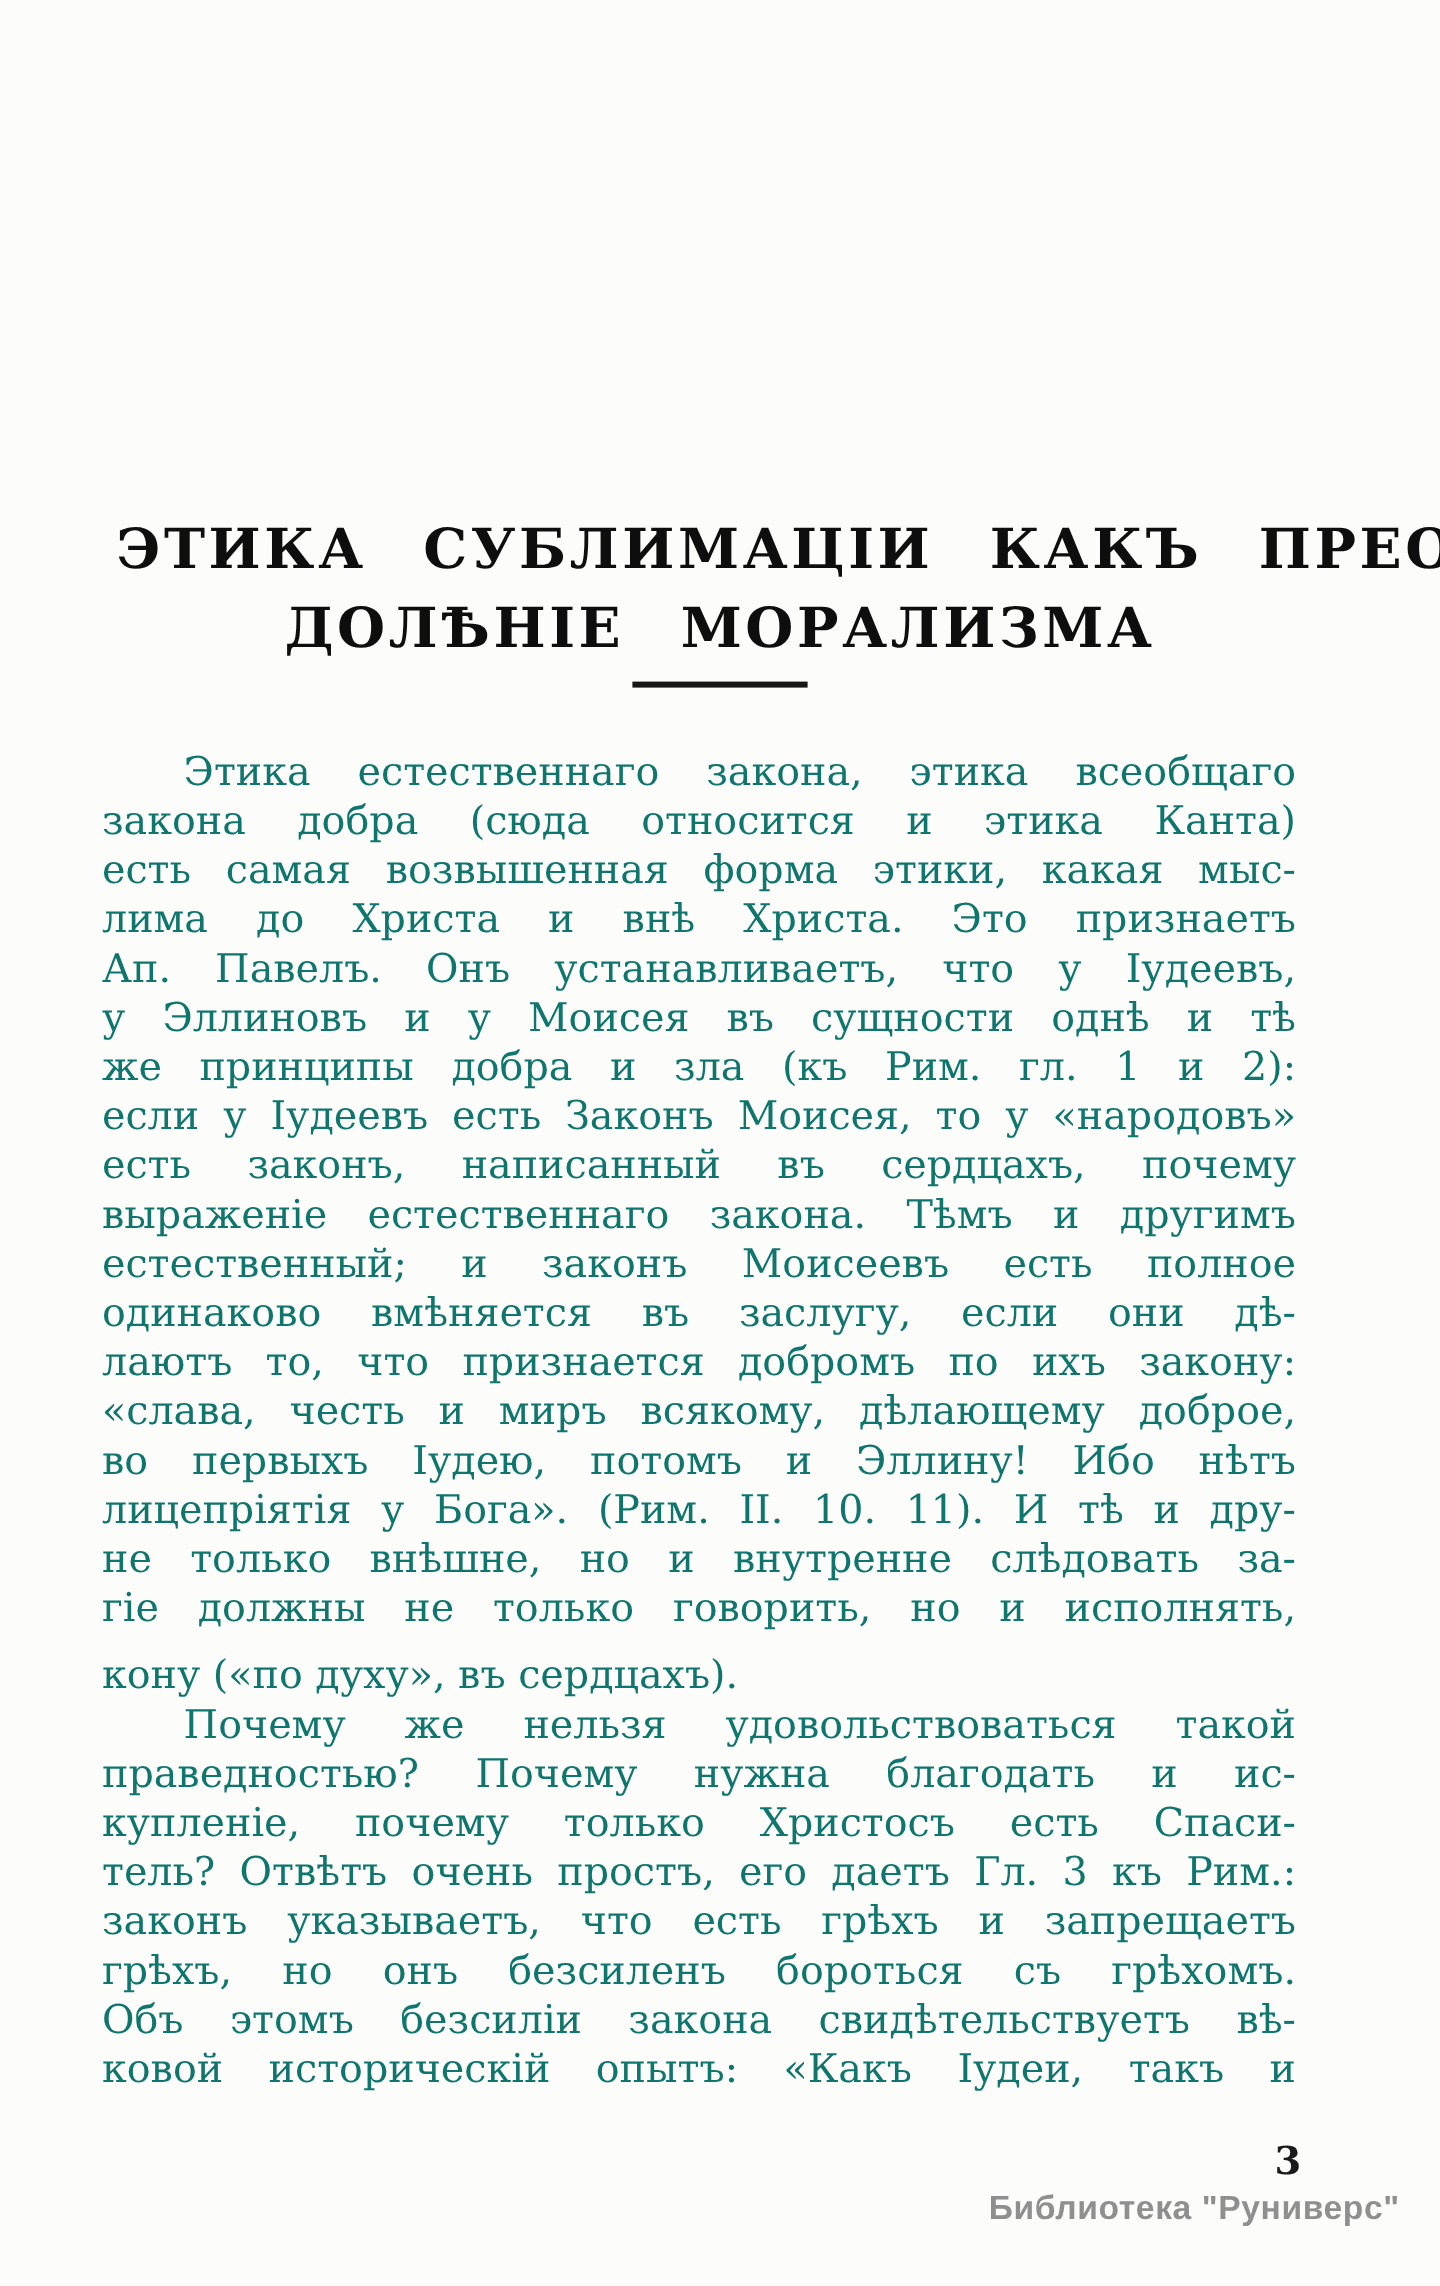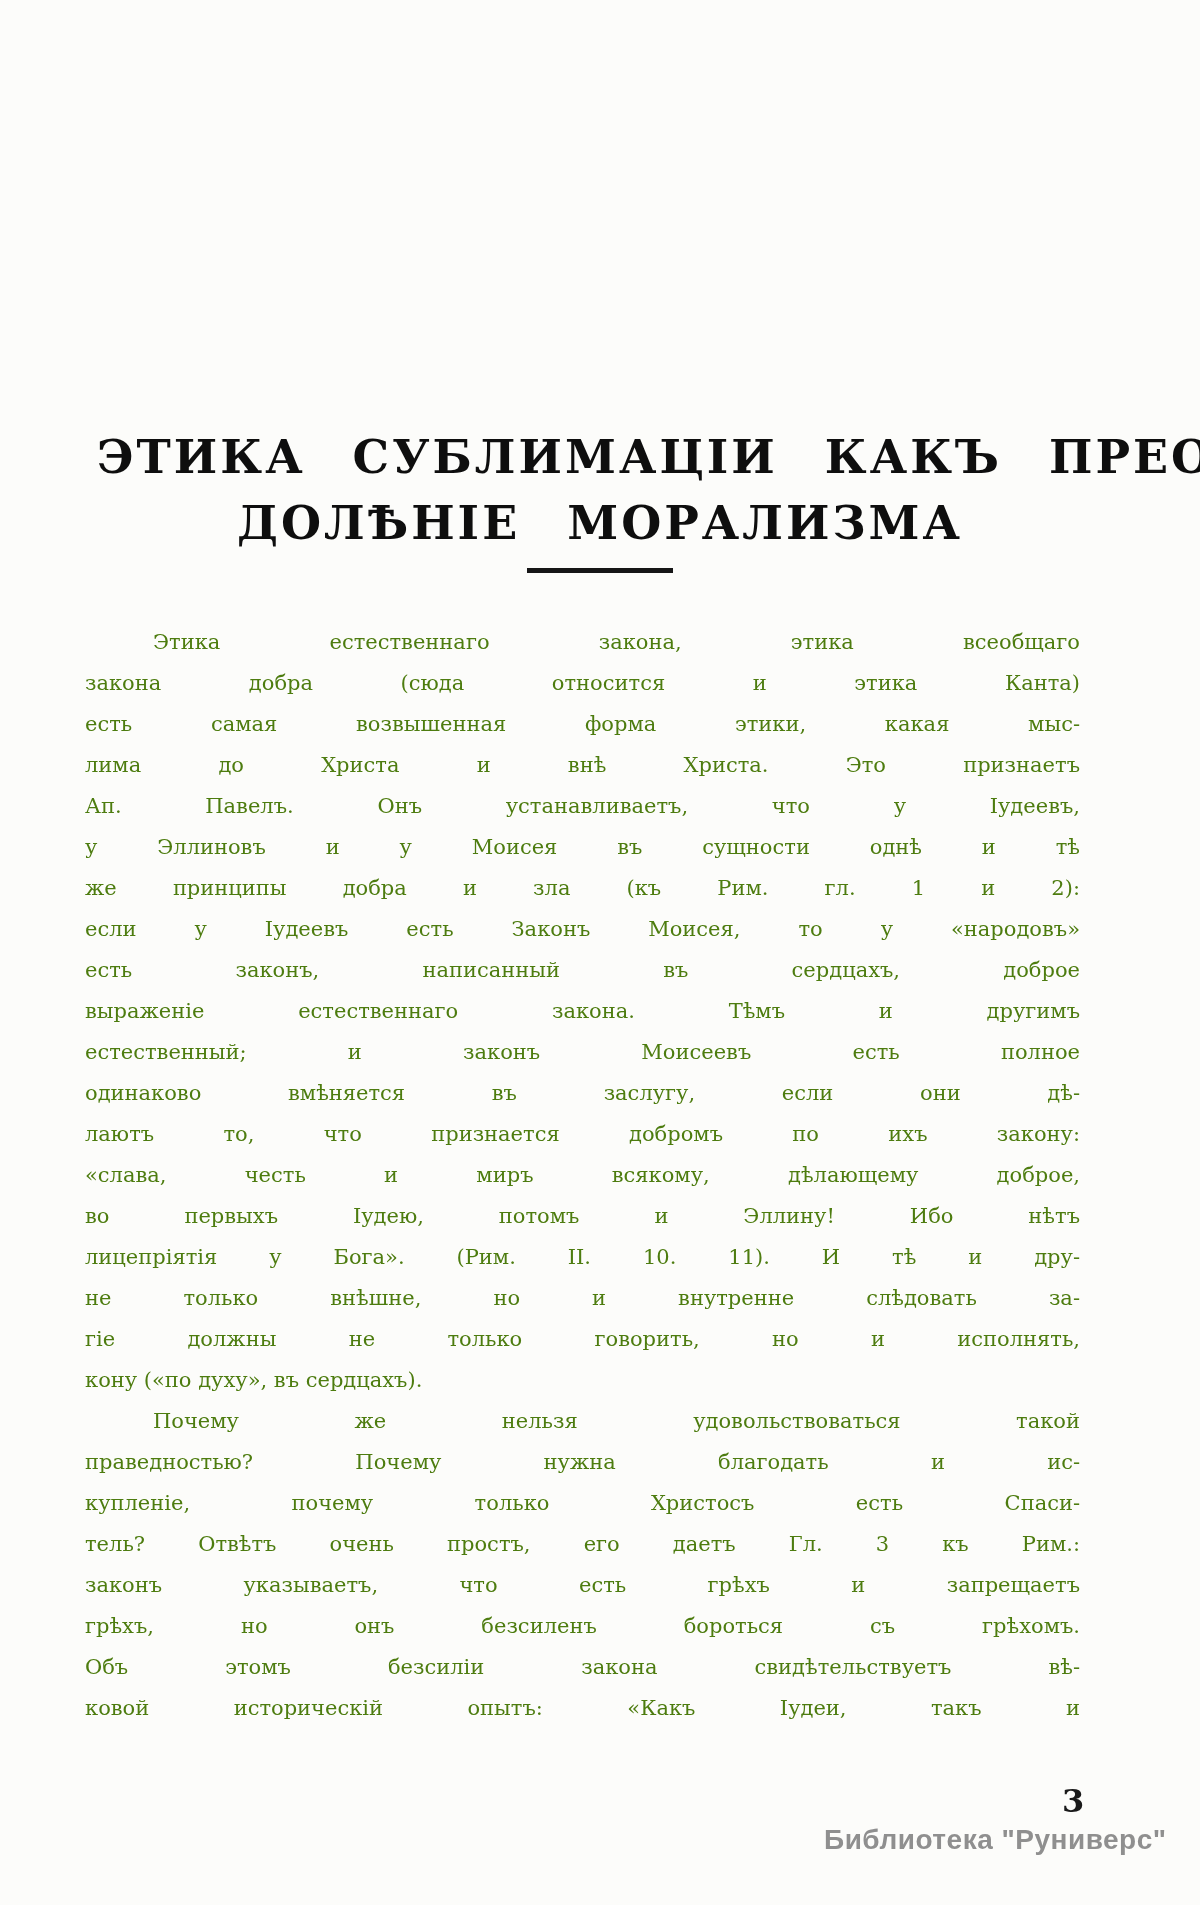--- a/index.html
+++ b/index.html
@@ -36,32 +36,33 @@
     left: 527px;
     width: 146px;
     height: 5px;
     background: #161616;
   }
   .body-block {
     position: absolute;
     top: 622px;
     left: 85px;
     width: 995px;
-    font-size: 21px;
-    color: #4d7c0f;
+    font-size: 33px;
+    color: #0f766e;
   }
   .text-line {
     height: 41px;
     line-height: 41px;
     text-align: justify;
     text-align-last: justify;
     white-space: normal;
   }
   .text-line.align-left {
     text-align-last: left;
+    margin-top: 15px;
   }
   .text-line.indent {
     text-indent: 68px;
   }
   .italic { }
   .roman { font-style: normal; }
   .page-number {
     position: absolute;
     top: 1782px;
     left: 1062px;
@@ -96,21 +97,21 @@
 
   <div class="body-block">
       <div class="text-line indent"><span class="roman">Этика естественнаго закона, этика всеобщаго</span></div>
       <div class="text-line"><span class="roman">закона добра (сюда относится и этика Канта)</span></div>
       <div class="text-line"><span class="roman">есть самая возвышенная форма этики, какая мыс-</span></div>
       <div class="text-line"><span class="roman">лима </span><span class="italic">до Христа</span><span class="roman"> и </span><span class="italic">внѣ Христа</span><span class="roman">. Это признаетъ</span></div>
       <div class="text-line"><span class="roman">Ап. Павелъ. Онъ устанавливаетъ, что у Іудеевъ,</span></div>
       <div class="text-line"><span class="roman">у Эллиновъ и у Моисея въ сущности однѣ и тѣ</span></div>
       <div class="text-line"><span class="roman">же принципы добра и зла (къ Рим. гл. 1 и 2):</span></div>
       <div class="text-line"><span class="roman">если у Іудеевъ есть Законъ Моисея, то у «народовъ»</span></div>
-      <div class="text-line"><span class="roman">есть законъ, написанный въ сердцахъ, доброе</span></div>
+      <div class="text-line"><span class="roman">есть законъ, написанный въ сердцахъ, почему</span></div>
       <div class="text-line"><span class="roman">выраженіе естественнаго закона. Тѣмъ и другимъ</span></div>
       <div class="text-line"><span class="roman">естественный; и законъ Моисеевъ есть полное</span></div>
       <div class="text-line"><span class="roman">одинаково вмѣняется въ заслугу, если они дѣ-</span></div>
       <div class="text-line"><span class="roman">лаютъ то, что признается добромъ по ихъ закону:</span></div>
       <div class="text-line"><span class="roman">«слава, честь и миръ всякому, дѣлающему доброе,</span></div>
       <div class="text-line"><span class="roman">во первыхъ Іудею, потомъ и Эллину! Ибо нѣтъ</span></div>
       <div class="text-line"><span class="roman">лицепріятія у Бога». (Рим. II. 10. 11). И тѣ и дру-</span></div>
       <div class="text-line"><span class="roman">не только внѣшне, но и внутренне слѣдовать за-</span></div>
       <div class="text-line"><span class="roman">гіе должны не только говорить, но и исполнять,</span></div>
       <div class="text-line align-left"><span class="roman">кону («по духу», въ сердцахъ).</span></div>

